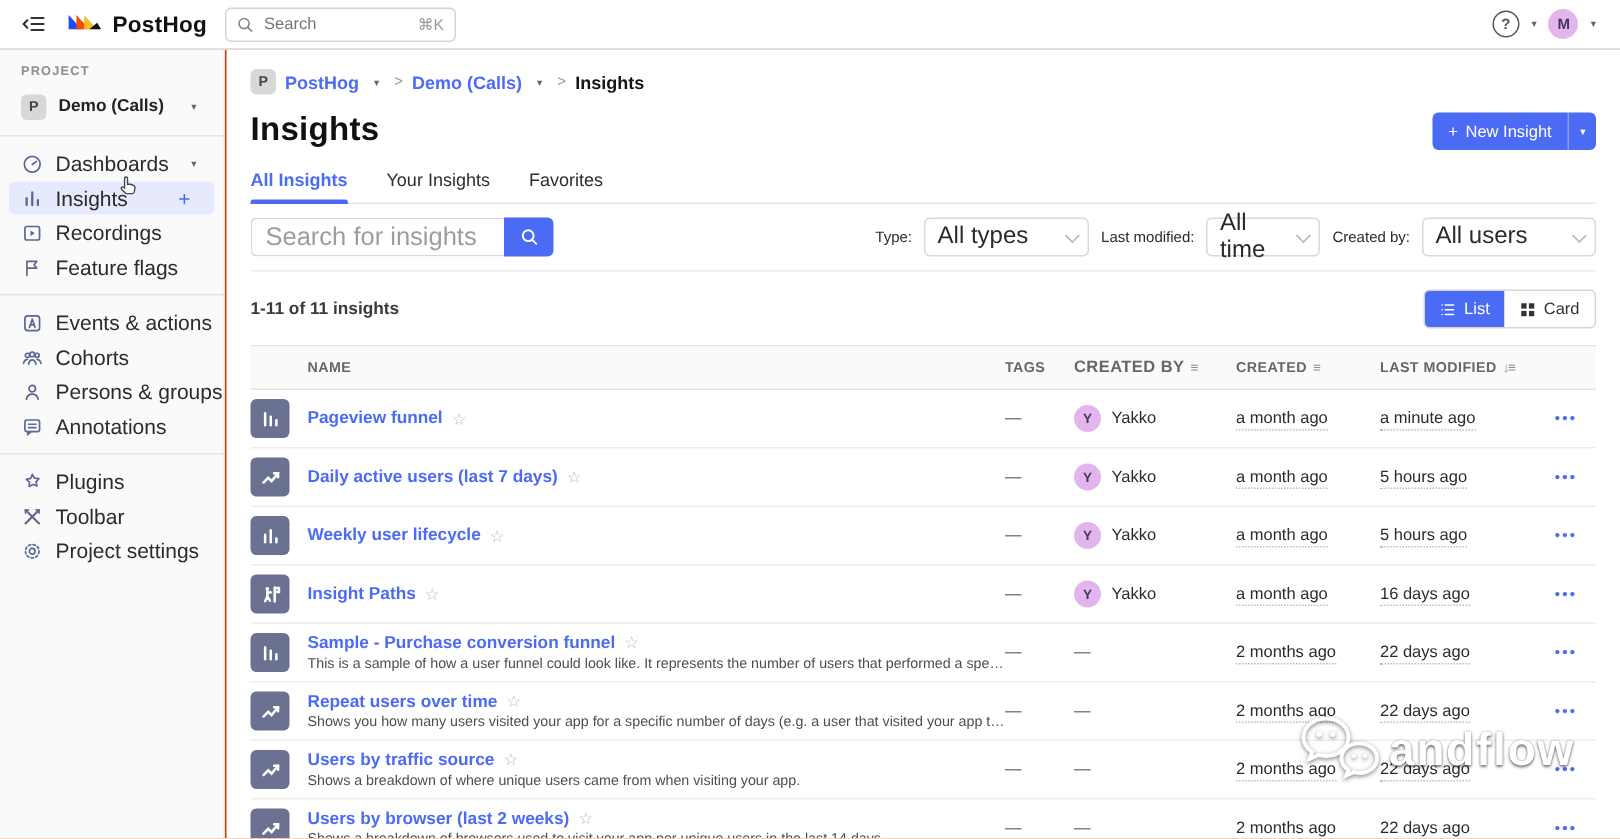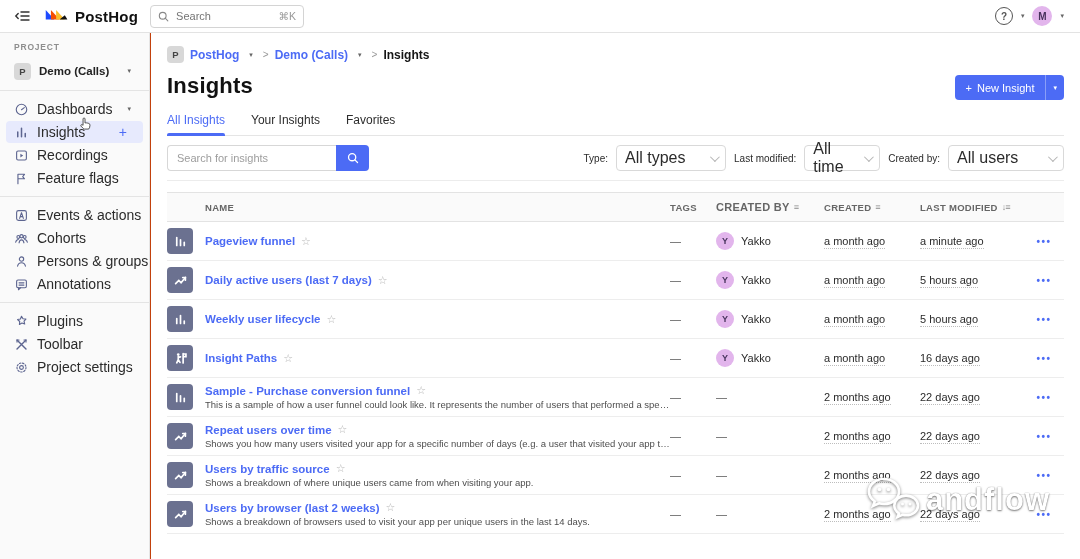--- a/index.html
+++ b/index.html
@@ -40,26 +40,26 @@
   .crumb-sep{color:#999;font-size:10px;}
   .crumb-current{color:#161616;font-weight:600;}
   .page-head{display:flex;align-items:flex-start;justify-content:space-between;margin-top:10px;}
   .page-title{font-size:22px;font-weight:700;color:#111;margin:0;letter-spacing:.2px;}
   .btn-primary{display:flex;align-items:stretch;background:var(--accent);border-radius:4px;color:#fff;font-size:11px;height:25px;cursor:pointer;overflow:hidden;margin-top:2px;}
   .btn-primary .btn-main{display:flex;align-items:center;gap:5px;padding:0 11px;}
   .btn-primary .btn-caret{display:flex;align-items:center;padding:0 7px;border-left:1px solid rgba(255,255,255,.35);font-size:7px;}
   
   .tabs{display:flex;gap:26px;margin-top:13px;border-bottom:1px solid #e5e5e5;}
   .tab{font-size:12px;padding-bottom:8px;color:#2d2d2d;cursor:pointer;position:relative;}
-  .tab.active{color:var(--accent);font-weight:400;}
+  .tab.active{color:var(--accent);font-weight:700;}
   .tab.active::after{content:"";position:absolute;left:0;right:0;bottom:-1px;height:3px;background:var(--accent);border-radius:2px 2px 0 0;}
   
   .filter-row{display:flex;align-items:center;justify-content:space-between;margin-top:9px;padding-bottom:9px;border-bottom:1px solid #ececec;}
   .search-group{display:flex;}
-  .search-input{width:150px;height:24px;border:1px solid #d7d7d7;border-right:none;border-radius:4px 0 0 4px;padding:0 9px;font-size:11px;color:#555;outline:none;font-family:inherit;}
+  .search-input{width:150px;height:24px;border:1px solid #d7d7d7;border-right:none;border-radius:4px 0 0 4px;padding:0 9px;font-size:17px;color:#555;outline:none;font-family:inherit;}
   .search-input::placeholder{color:#9d9d9d;}
   .search-btn{width:33px;height:26px;background:var(--accent);border:none;border-radius:0 4px 4px 0;display:flex;align-items:center;justify-content:center;cursor:pointer;}
   .filters{display:flex;align-items:center;gap:8px;}
   .filter-label{font-size:10px;color:#2b2b2b;}
   .select{height:24px;border:1px solid #d9d9d9;border-radius:4px;display:flex;align-items:center;justify-content:space-between;padding:0 8px;font-size:16px;color:#2b2b2b;background:#fff;cursor:pointer;gap:10px;}
   .sel-type{width:92px;}.sel-time{width:58px;}.sel-users{width:98px;justify-content:space-between;}
   .chev{width:6px;height:6px;border-right:1.3px solid #b5b5b5;border-bottom:1.3px solid #b5b5b5;transform:rotate(45deg) translateY(-2px);flex:none;}
   
   .count-row{display:flex;align-items:center;justify-content:space-between;margin-top:12px;}
   .count-text{font-size:11.5px;font-weight:600;color:#3a3a3a;}
@@ -342,20 +342,45 @@
             <span class="chev"></span>
           </div>
         <span class="filter-label">Created by:</span>
         <div class="select sel-users">
             <span>All users</span>
             <span class="chev"></span>
           </div>
       </div>
     </div>
 
+    <div class="count-row">
+      <span class="count-text">1-11 of 11 insights</span>
+      <div class="view-toggle">
+        <span class="toggle-btn active">
+          <svg width="11" height="11" viewBox="0 0 14 14">
+              <g stroke="#fff" stroke-width="1.4" stroke-linecap="round">
+                <path d="M4.5 3h7M4.5 7h7M4.5 11h7"></path>
+                <path d="M1.8 3h.01M1.8 7h.01M1.8 11h.01"></path>
+              </g>
+            </svg>
+          <span>List</span>
+        </span>
+        <span class="toggle-btn">
+          <svg width="11" height="11" viewBox="0 0 14 14">
+              <g fill="#333">
+                <rect x="1.5" y="1.5" width="4.5" height="4.5"></rect>
+                <rect x="8" y="1.5" width="4.5" height="4.5"></rect>
+                <rect x="1.5" y="8" width="4.5" height="4.5"></rect>
+                <rect x="8" y="8" width="4.5" height="4.5"></rect>
+              </g>
+            </svg>
+          <span>Card</span>
+        </span>
+      </div>
+    </div>
 
     <div class="table">
       <div class="thead" id="thead">
           <div class="hcol col-name">
             <span>NAME</span>
           </div>
           <div class="hcol col-tags">
             <span>TAGS</span>
           </div>
           <div class="hcol col-creator">

